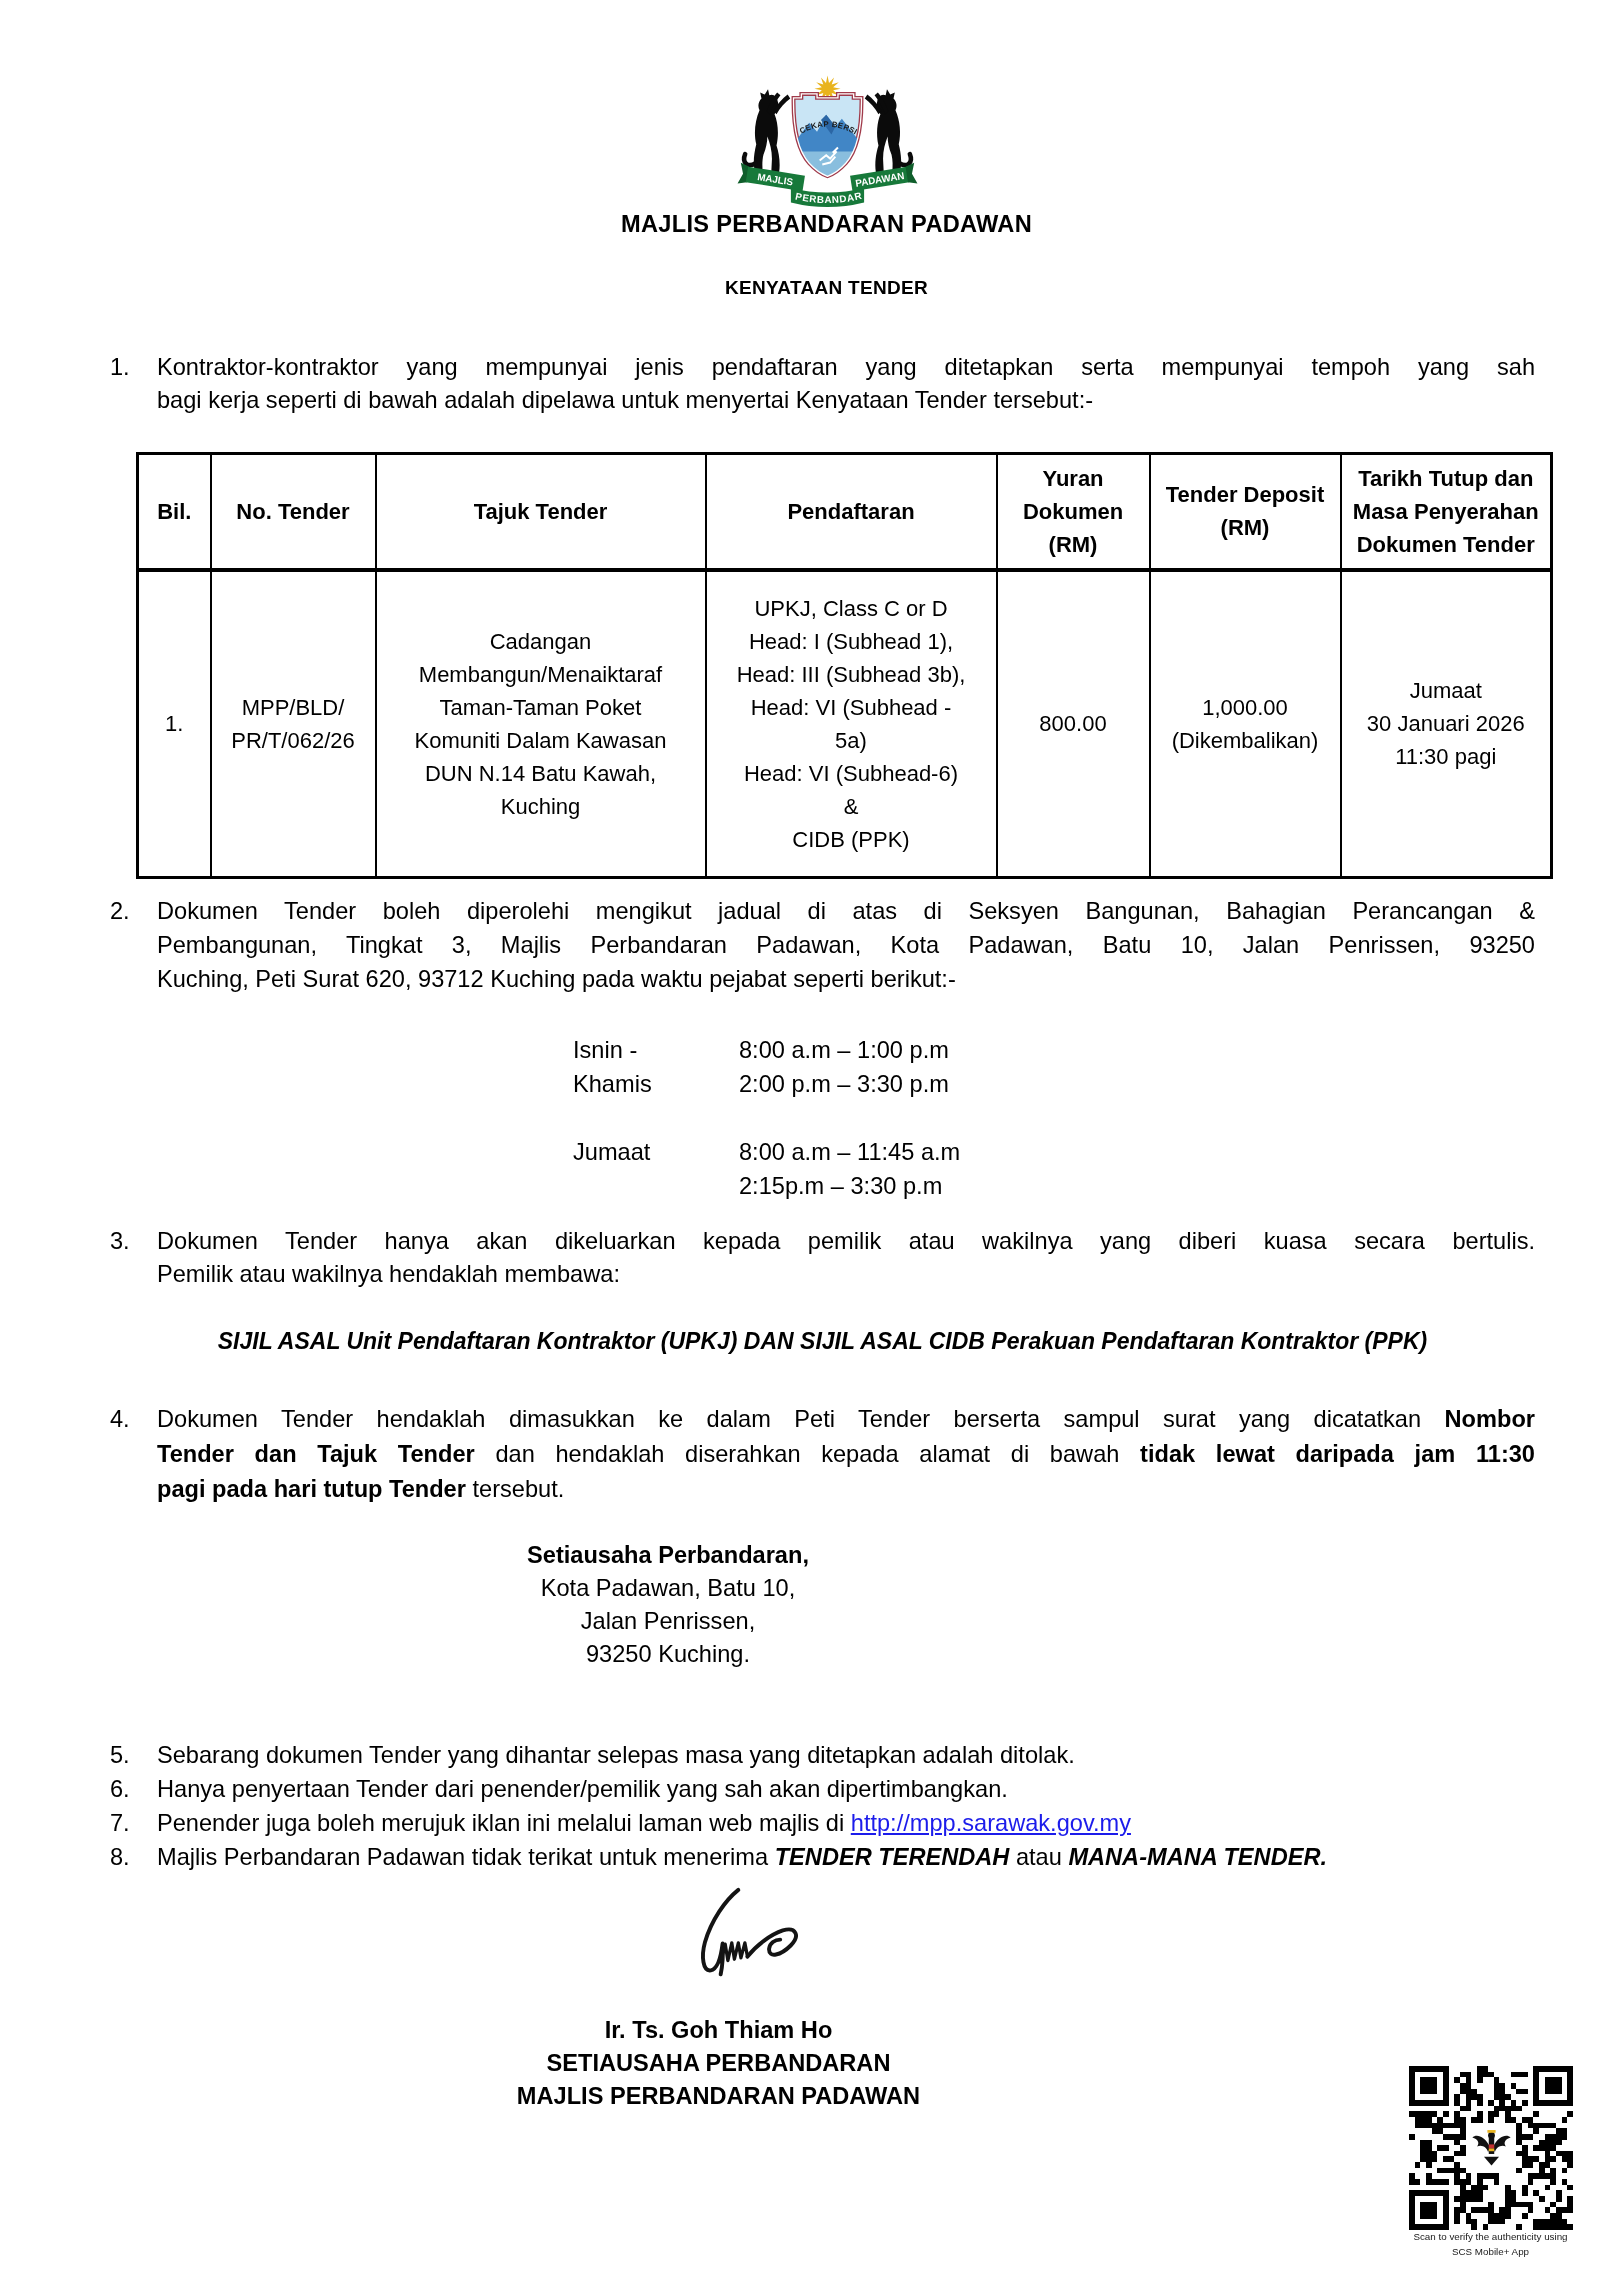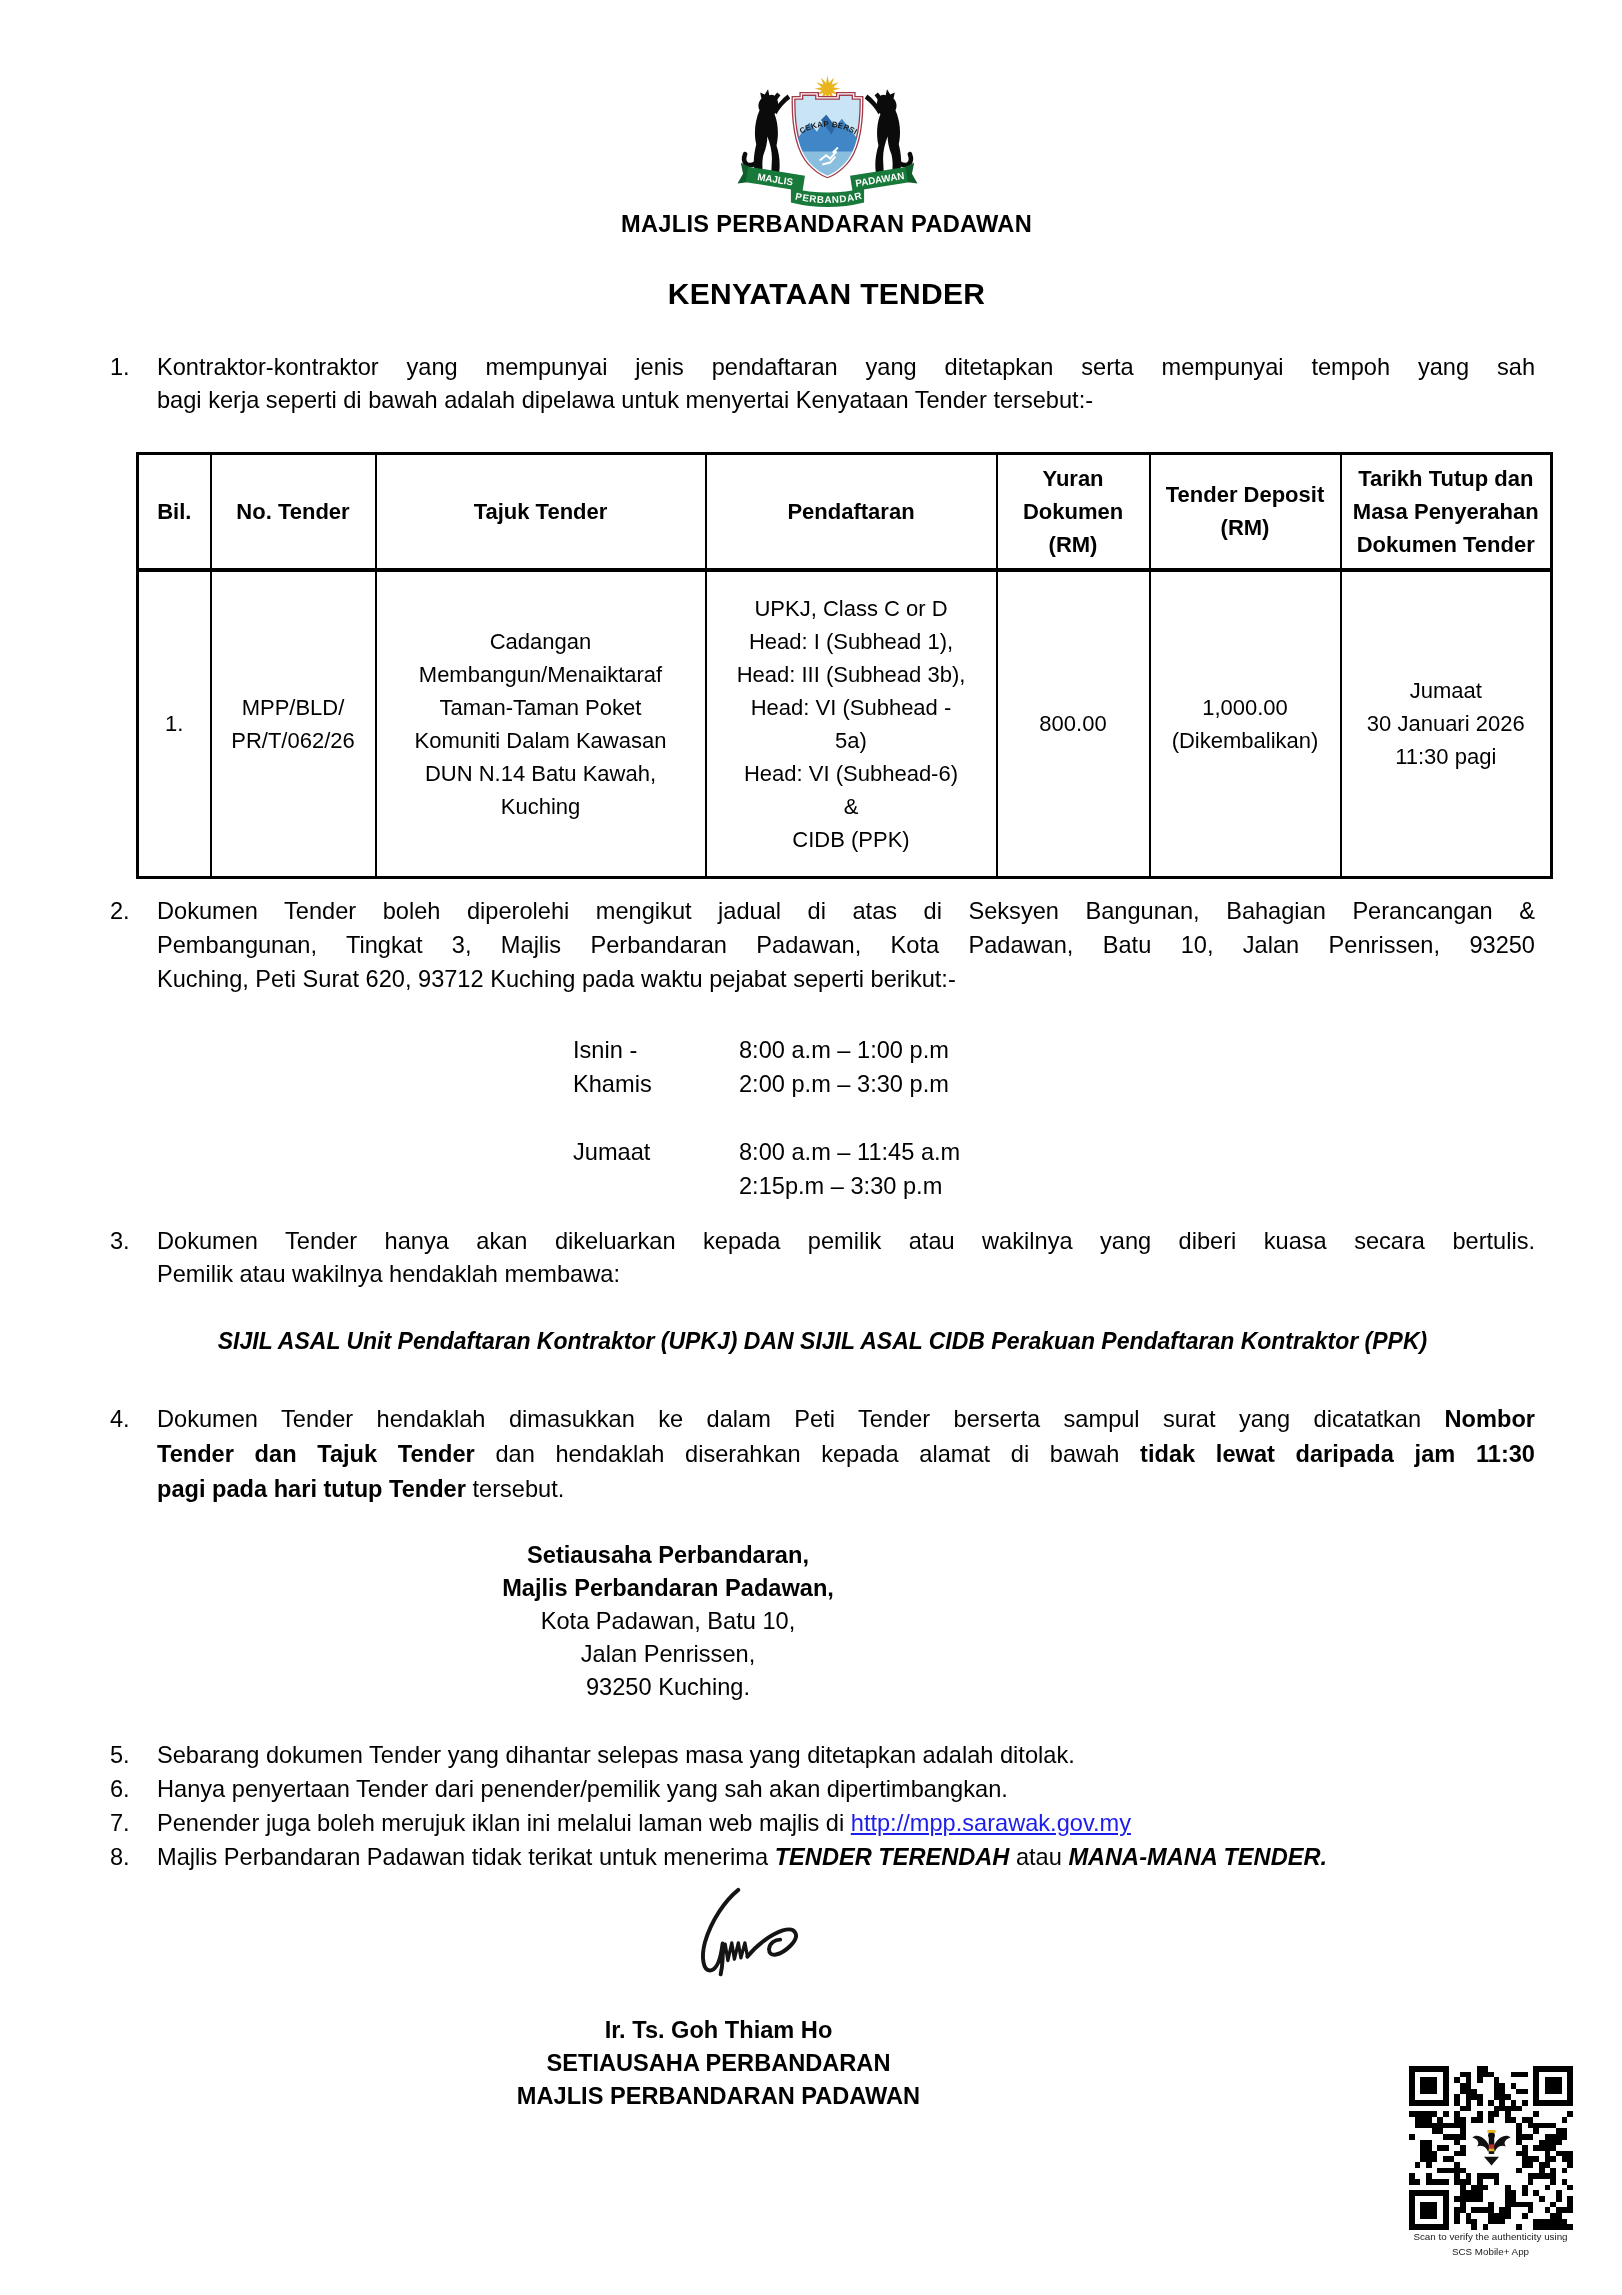--- a/index.html
+++ b/index.html
@@ -5,21 +5,21 @@
   html,body{margin:0;padding:0;background:#888;}
   .page{position:relative;width:1623px;height:2295px;background:#ffffff;
         font-family:"Liberation Sans",sans-serif;color:#000;overflow:hidden;margin:0 auto;}
   .abs{position:absolute;}
   .b{font-weight:bold;margin-top:46px;}
   .i{font-style:italic;}
   a.link{color:#1C1CEB;text-decoration:underline;cursor:pointer;margin-top:32px;}
   
   .head-wrap{left:110px;top:0;width:1433px;text-align:center;}
   .org-name{position:absolute;left:0;top:211px;width:100%;font-weight:bold;font-size:23.6px;letter-spacing:0.3px;}
-  .doc-title{position:absolute;left:0;top:277px;width:100%;font-weight:bold;font-size:30px;letter-spacing:0.3px;}
+  .doc-title{position:absolute;left:0;top:277px;width:100%;font-weight:bold;font-size:19px;letter-spacing:0.3px;}
   
   .para{display:flex;align-items:flex-start;font-size:23.6px;}
   .pnum{flex:0 0 47px;width:47px;}
   .ptext{flex:1;min-width:0;}
   .tl{min-height:1em;}
   .jl{text-align:justify;text-align-last:justify;}
   
   .tbl{position:absolute;left:136px;top:452px;width:1413px;border-collapse:collapse;table-layout:fixed;
        border:3.9px solid #000;}
   .tbl th,.tbl td{border:2px solid #000;text-align:center;vertical-align:middle;padding:3.9px 5.2px;}
@@ -236,21 +236,20 @@
     <div class="pnum">4.</div>
     <div class="ptext">
         <div class="tl jl"><span>Dokumen Tender hendaklah dimasukkan ke dalam Peti Tender berserta sampul surat yang dicatatkan </span><span class="b">Nombor</span></div>
         <div class="tl jl"><span class="b">Tender dan Tajuk Tender</span><span> dan hendaklah diserahkan kepada alamat di bawah </span><span class="b">tidak lewat daripada jam 11:30</span></div>
         <div class="tl"><span class="b">pagi pada hari tutup Tender</span><span> tersebut.</span></div>
       </div>
   </div>
 
   <div class="abs addr">
       <div class="tl"><span class="b">Setiausaha Perbandaran,</span></div>
-      <div class="tl"><span class="b">Majlis Perbandaran Padawan,</span></div>
       <div class="tl">Kota Padawan, Batu 10,</div>
       <div class="tl">Jalan Penrissen,</div>
       <div class="tl">93250 Kuching.</div>
     </div>
 
   <div class="abs items">
     <div class="item-row">
       <div class="pnum">5.</div>
       <div class="ptext"><span>Sebarang dokumen Tender yang dihantar selepas masa yang ditetapkan adalah ditolak.</span></div>
     </div>

